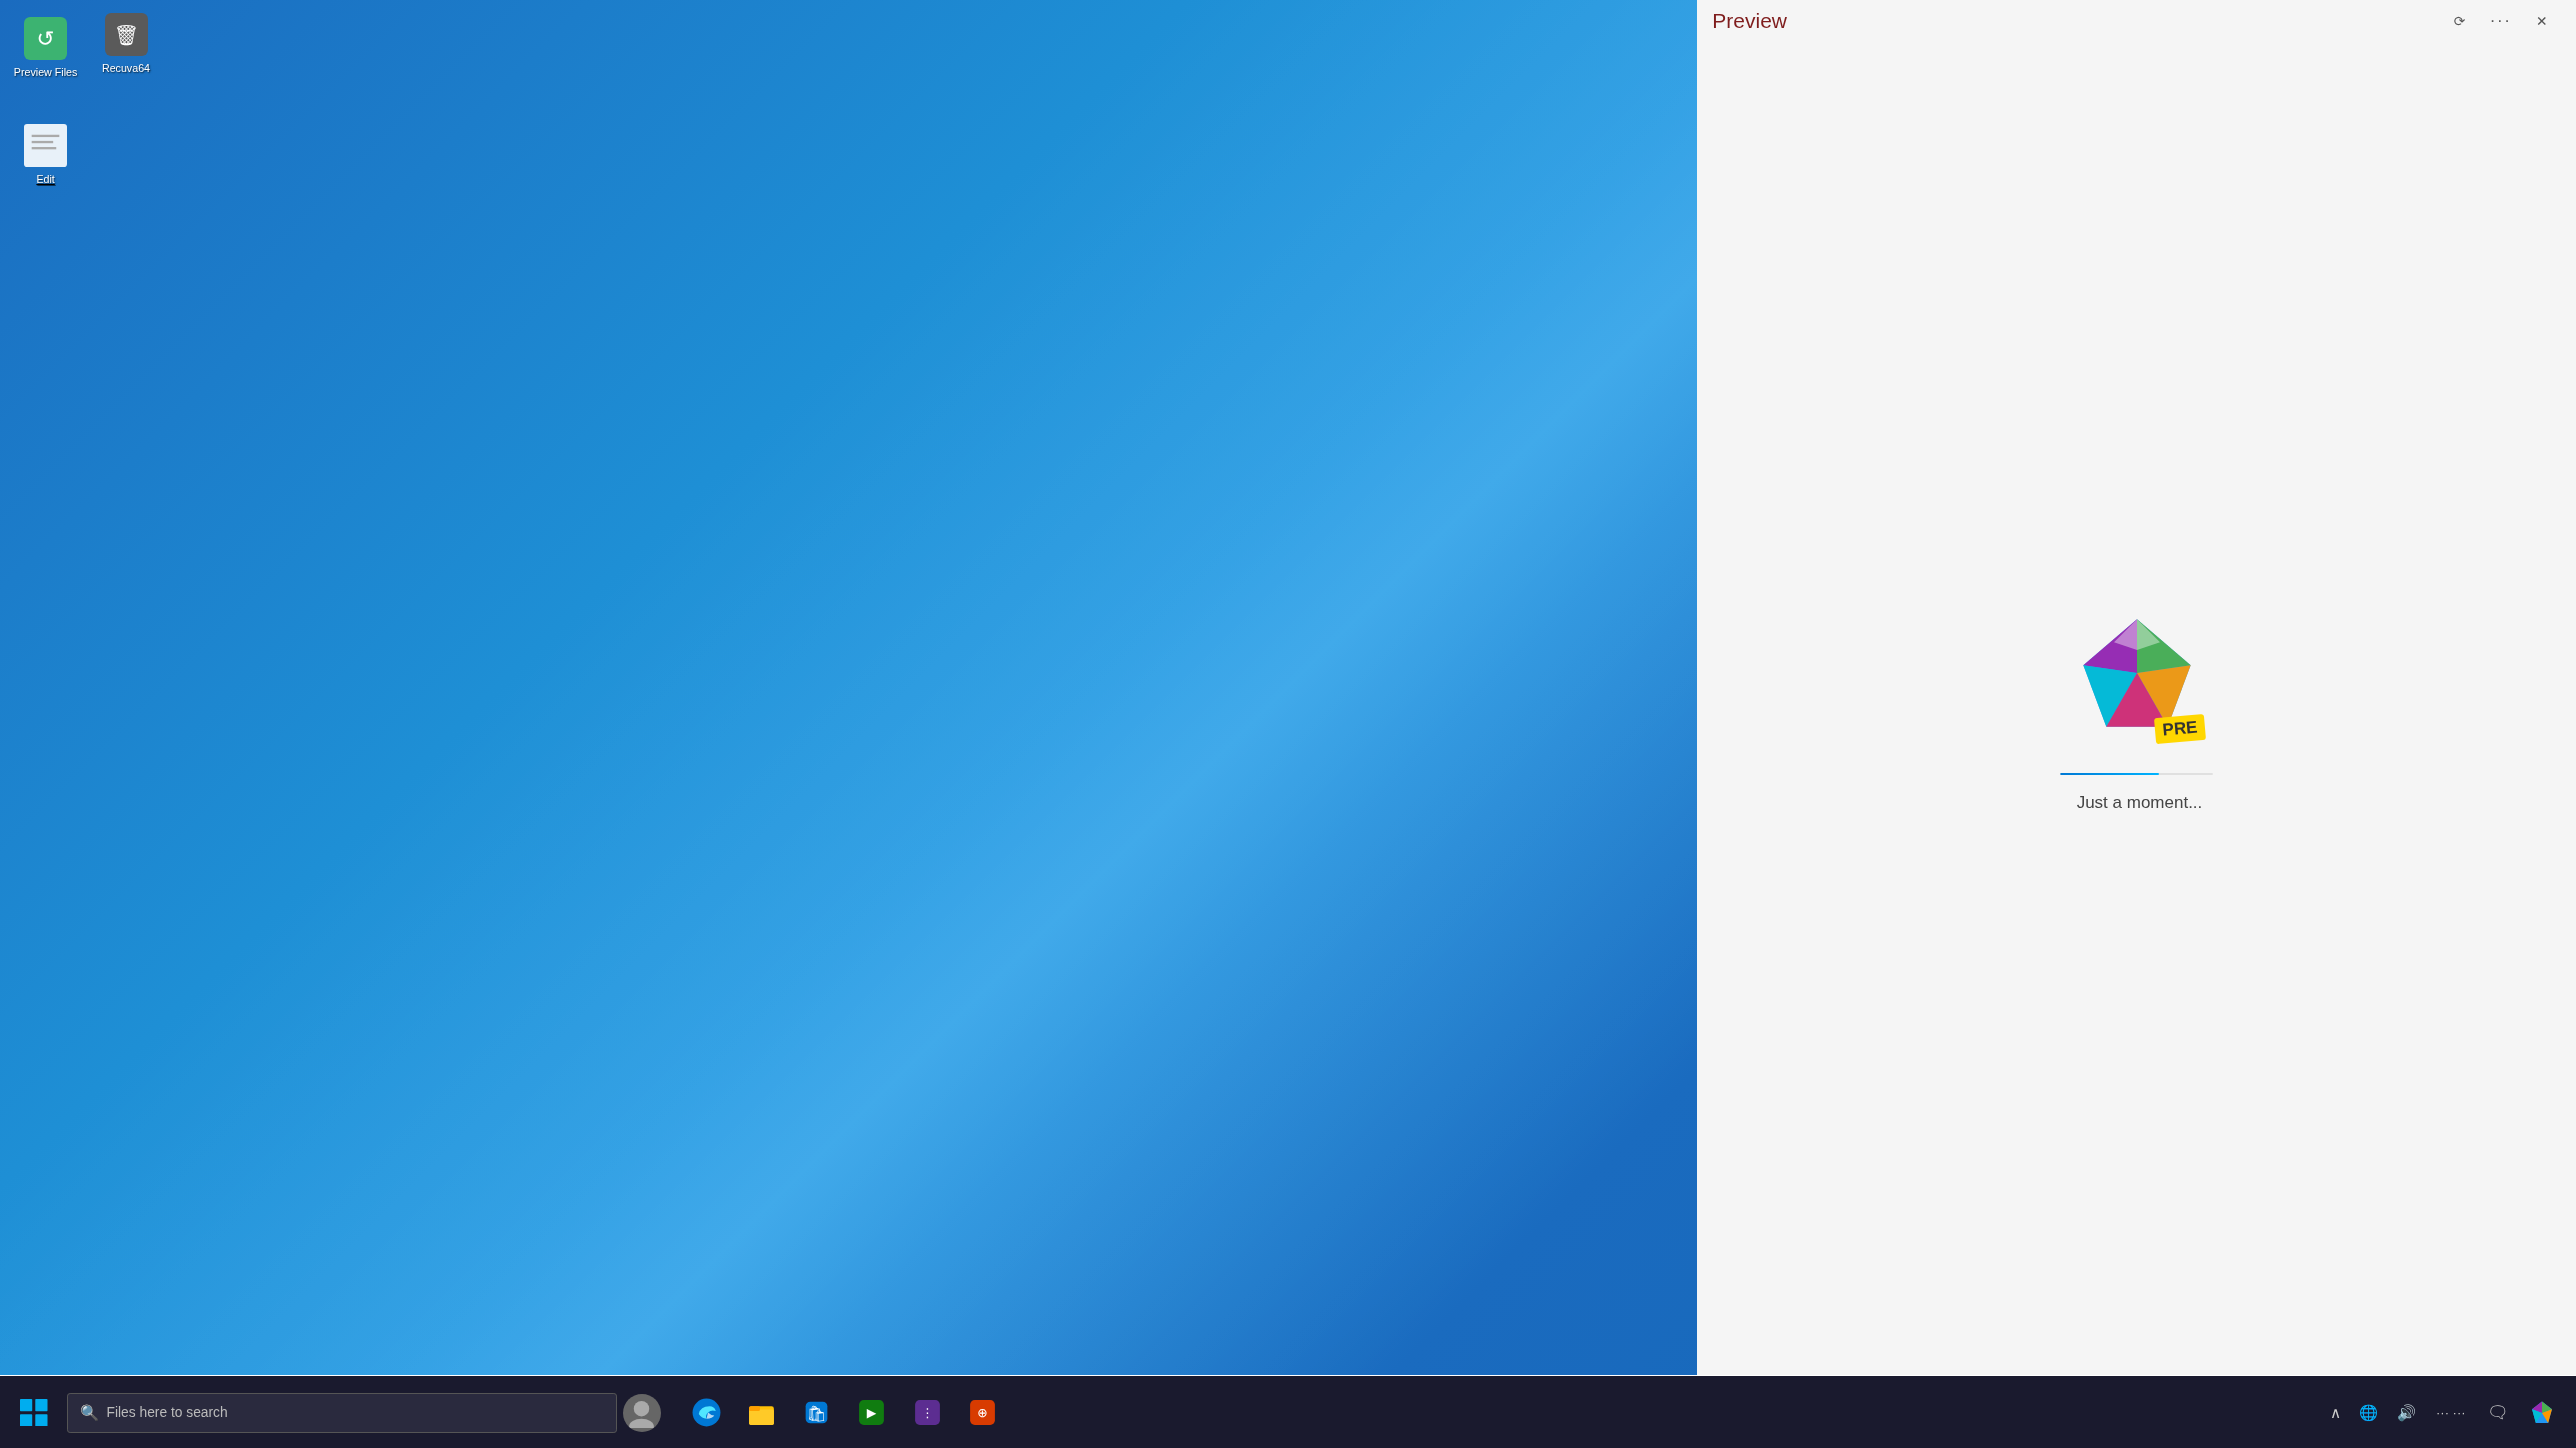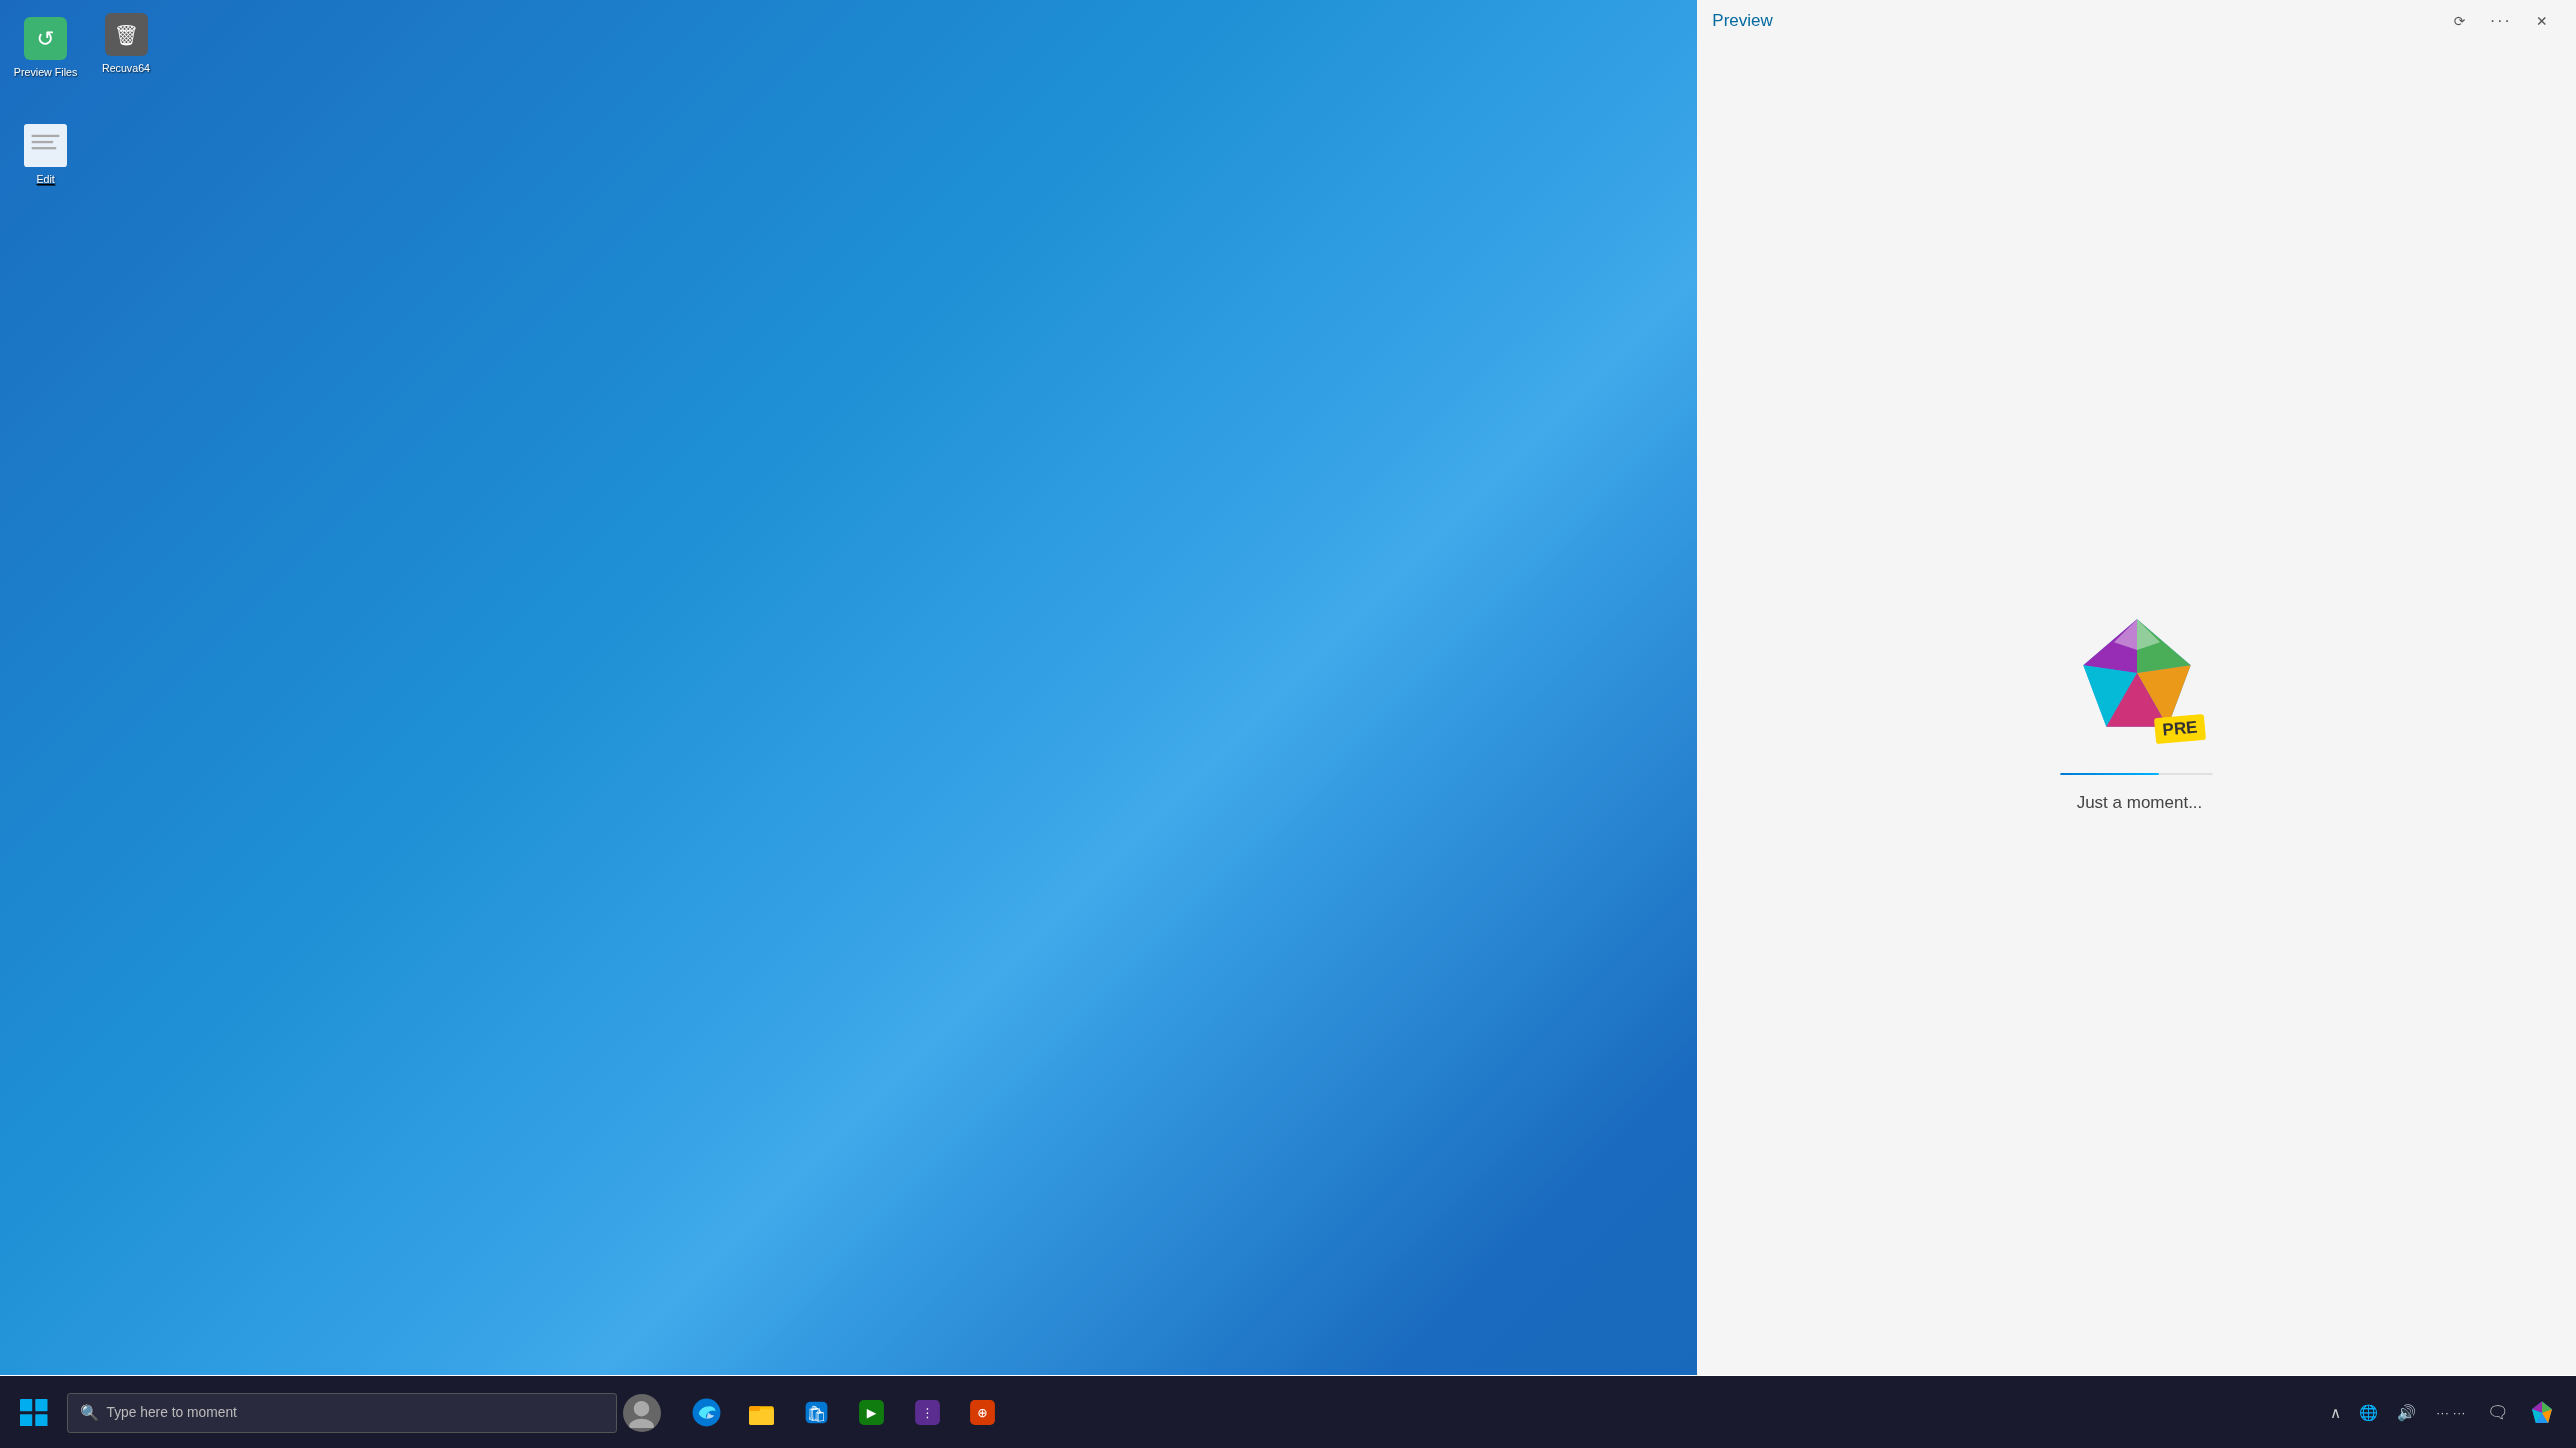--- a/index.html
+++ b/index.html
@@ -61,23 +61,23 @@
     #preview-titlebar {
       display: flex;
       align-items: center;
       padding: 0 15.3px;
       height: 42px;
       background: #f5f5f5;
     }
 
     #preview-title {
       flex: 1;
-      font-size: 17px;
+      font-size: 21px;
       font-weight: 400;
-      color: #0369a1;
+      color: #7f1d1d;
     }
 
     .titlebar-btn {
       width: 38px;
       height: 31px;
       display: flex;
       align-items: center;
       justify-content: center;
       font-size: 13.8px;
       color: #555;
@@ -376,21 +376,21 @@
     <svg width="27.5" height="27.5" viewBox="0 0 36 36">
       <rect x="0" y="0" width="16" height="16" rx="1" fill="#00adef"></rect>
       <rect x="20" y="0" width="16" height="16" rx="1" fill="#00adef"></rect>
       <rect x="0" y="20" width="16" height="16" rx="1" fill="#00adef"></rect>
       <rect x="20" y="20" width="16" height="16" rx="1" fill="#00adef"></rect>
     </svg>
   </div>
 
   <div id="search-bar">
     <span class="search-icon">🔍</span>
-    <span class="search-placeholder">Type here to moment</span>
+    <span class="search-placeholder">Files here to search</span>
   </div>
 
   <div id="taskbar-avatar">
     <svg width="31" height="31" viewBox="0 0 40 40">
       <circle cx="20" cy="15" r="10" fill="#aaa"></circle>
       <ellipse cx="20" cy="38" rx="16" ry="10" fill="#aaa"></ellipse>
     </svg>
   </div>
 
   <div class="taskbar-icon-cluster">

